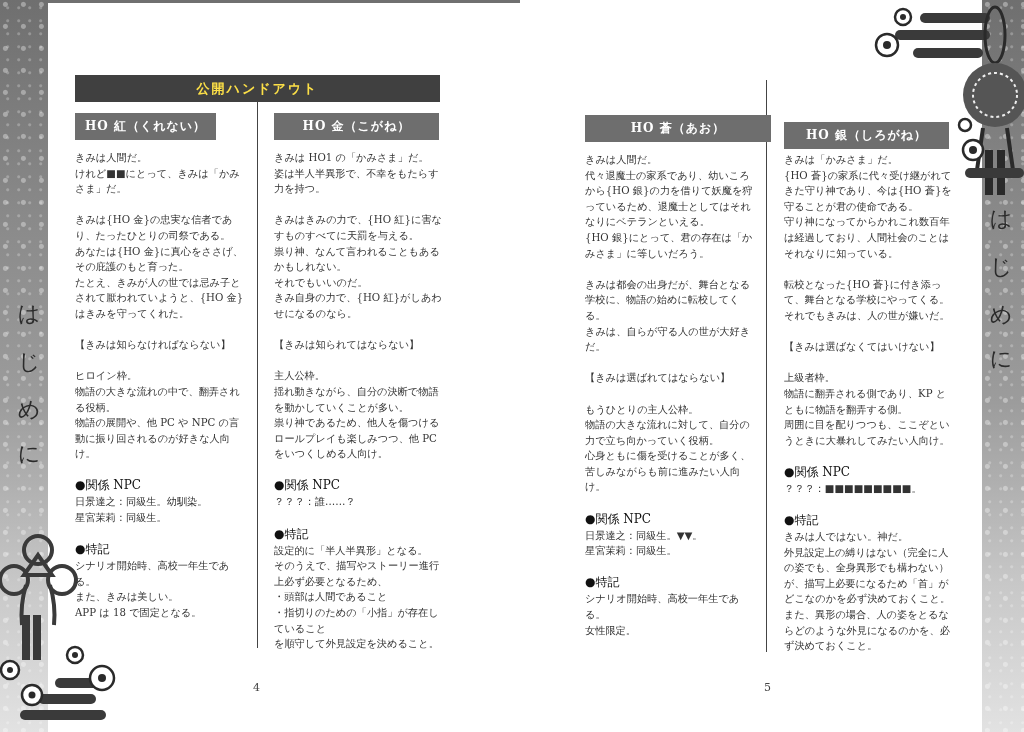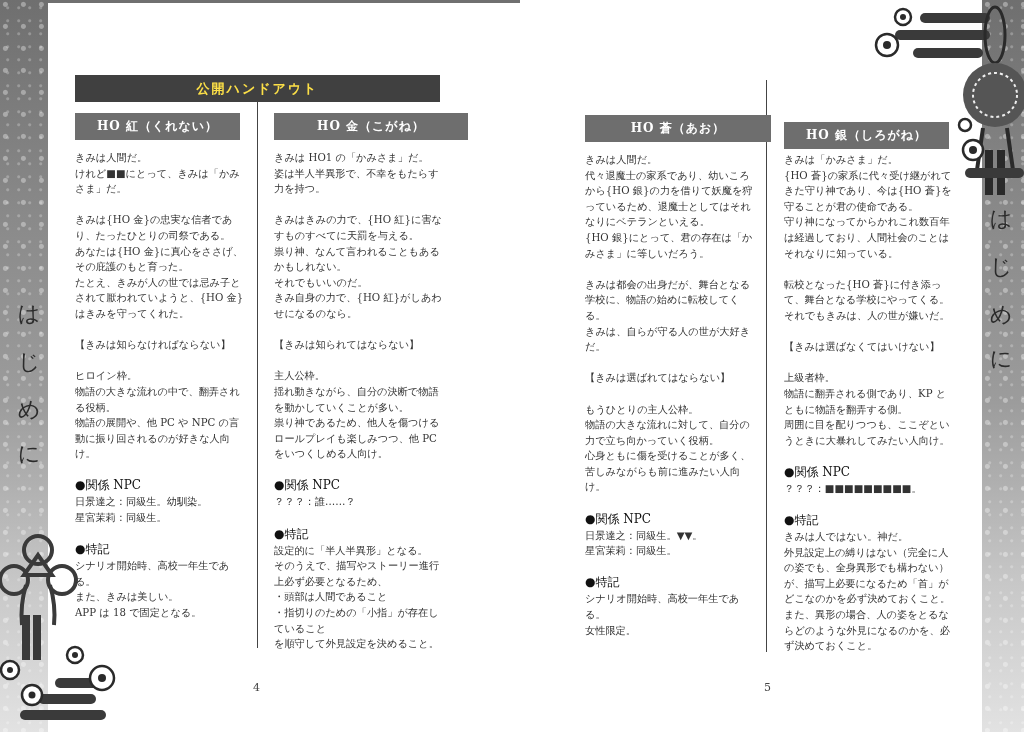--- a/index.html
+++ b/index.html
@@ -115,22 +115,22 @@
       <circle cx="108" cy="150" r="4"></circle>
     </g>
     <rect x="100" y="168" width="59" height="10" rx="5" fill="#3a3a3a"></rect>
   </svg>
 
   <div class="main-header">公開ハンドアウト</div>
 
   <div class="vdivider" style="left:257px;top:102px;height:546px;"></div>
   <div class="vdivider" style="left:766px;top:80px;height:572px;"></div>
 
-  <div class="ho-header" style="left:75px;top:113px;width:165px;">HO 紅（くれない）</div>
-  <div class="ho-header" style="left:274px;top:113px;width:194px;">HO 金（こがね）</div>
+  <div class="ho-header" style="left:75px;top:113px;width:141px;">HO 紅（くれない）</div>
+  <div class="ho-header" style="left:274px;top:113px;width:165px;">HO 金（こがね）</div>
   <div class="ho-header" style="left:585px;top:115px;width:186px;">HO 蒼（あお）</div>
   <div class="ho-header" style="left:784px;top:122px;width:165px;">HO 銀（しろがね）</div>
 
   <div class="col" style="left:75px;top:150px;width:172px;">
     <p>きみは人間だ。
 けれど■■にとって、きみは「かみさま」だ。</p>
     <div class="gap"></div>
     <p>きみは{HO 金}の忠実な信者であり、たったひとりの司祭である。
 あなたは{HO 金}に真心をささげ、その庇護のもと育った。
 たとえ、きみが人の世では忌み子とされて厭われていようと、{HO 金}はきみを守ってくれた。</p>

